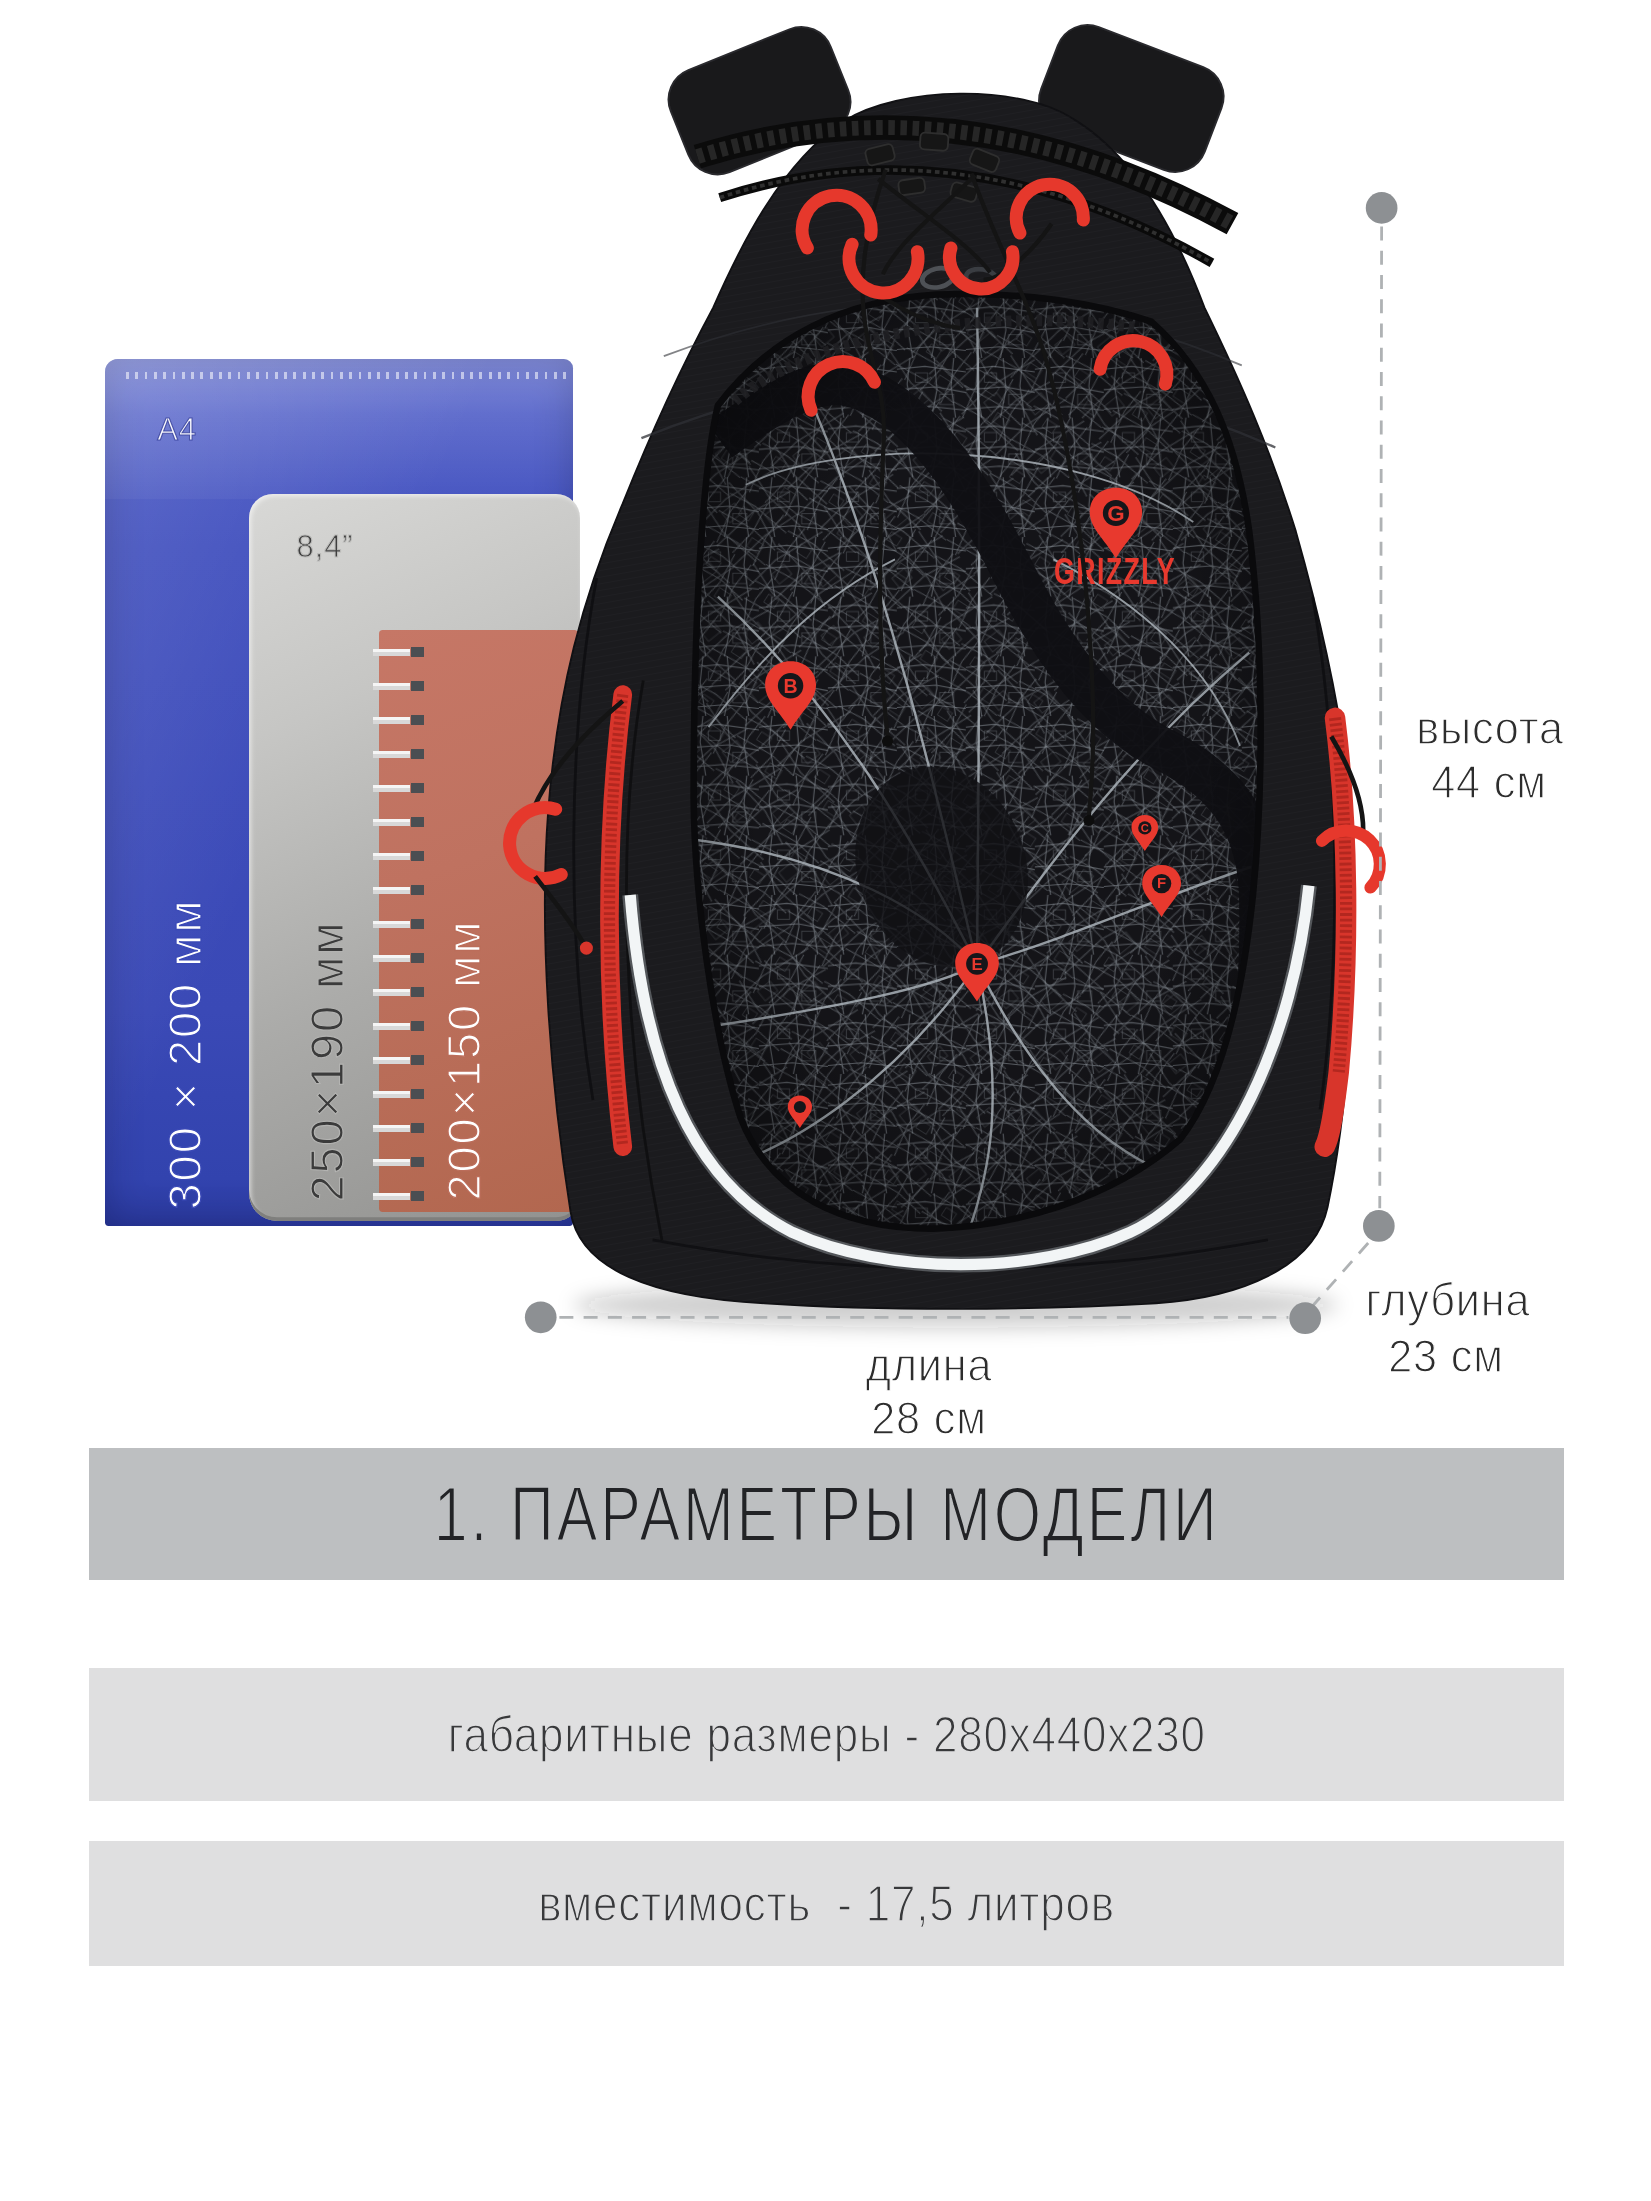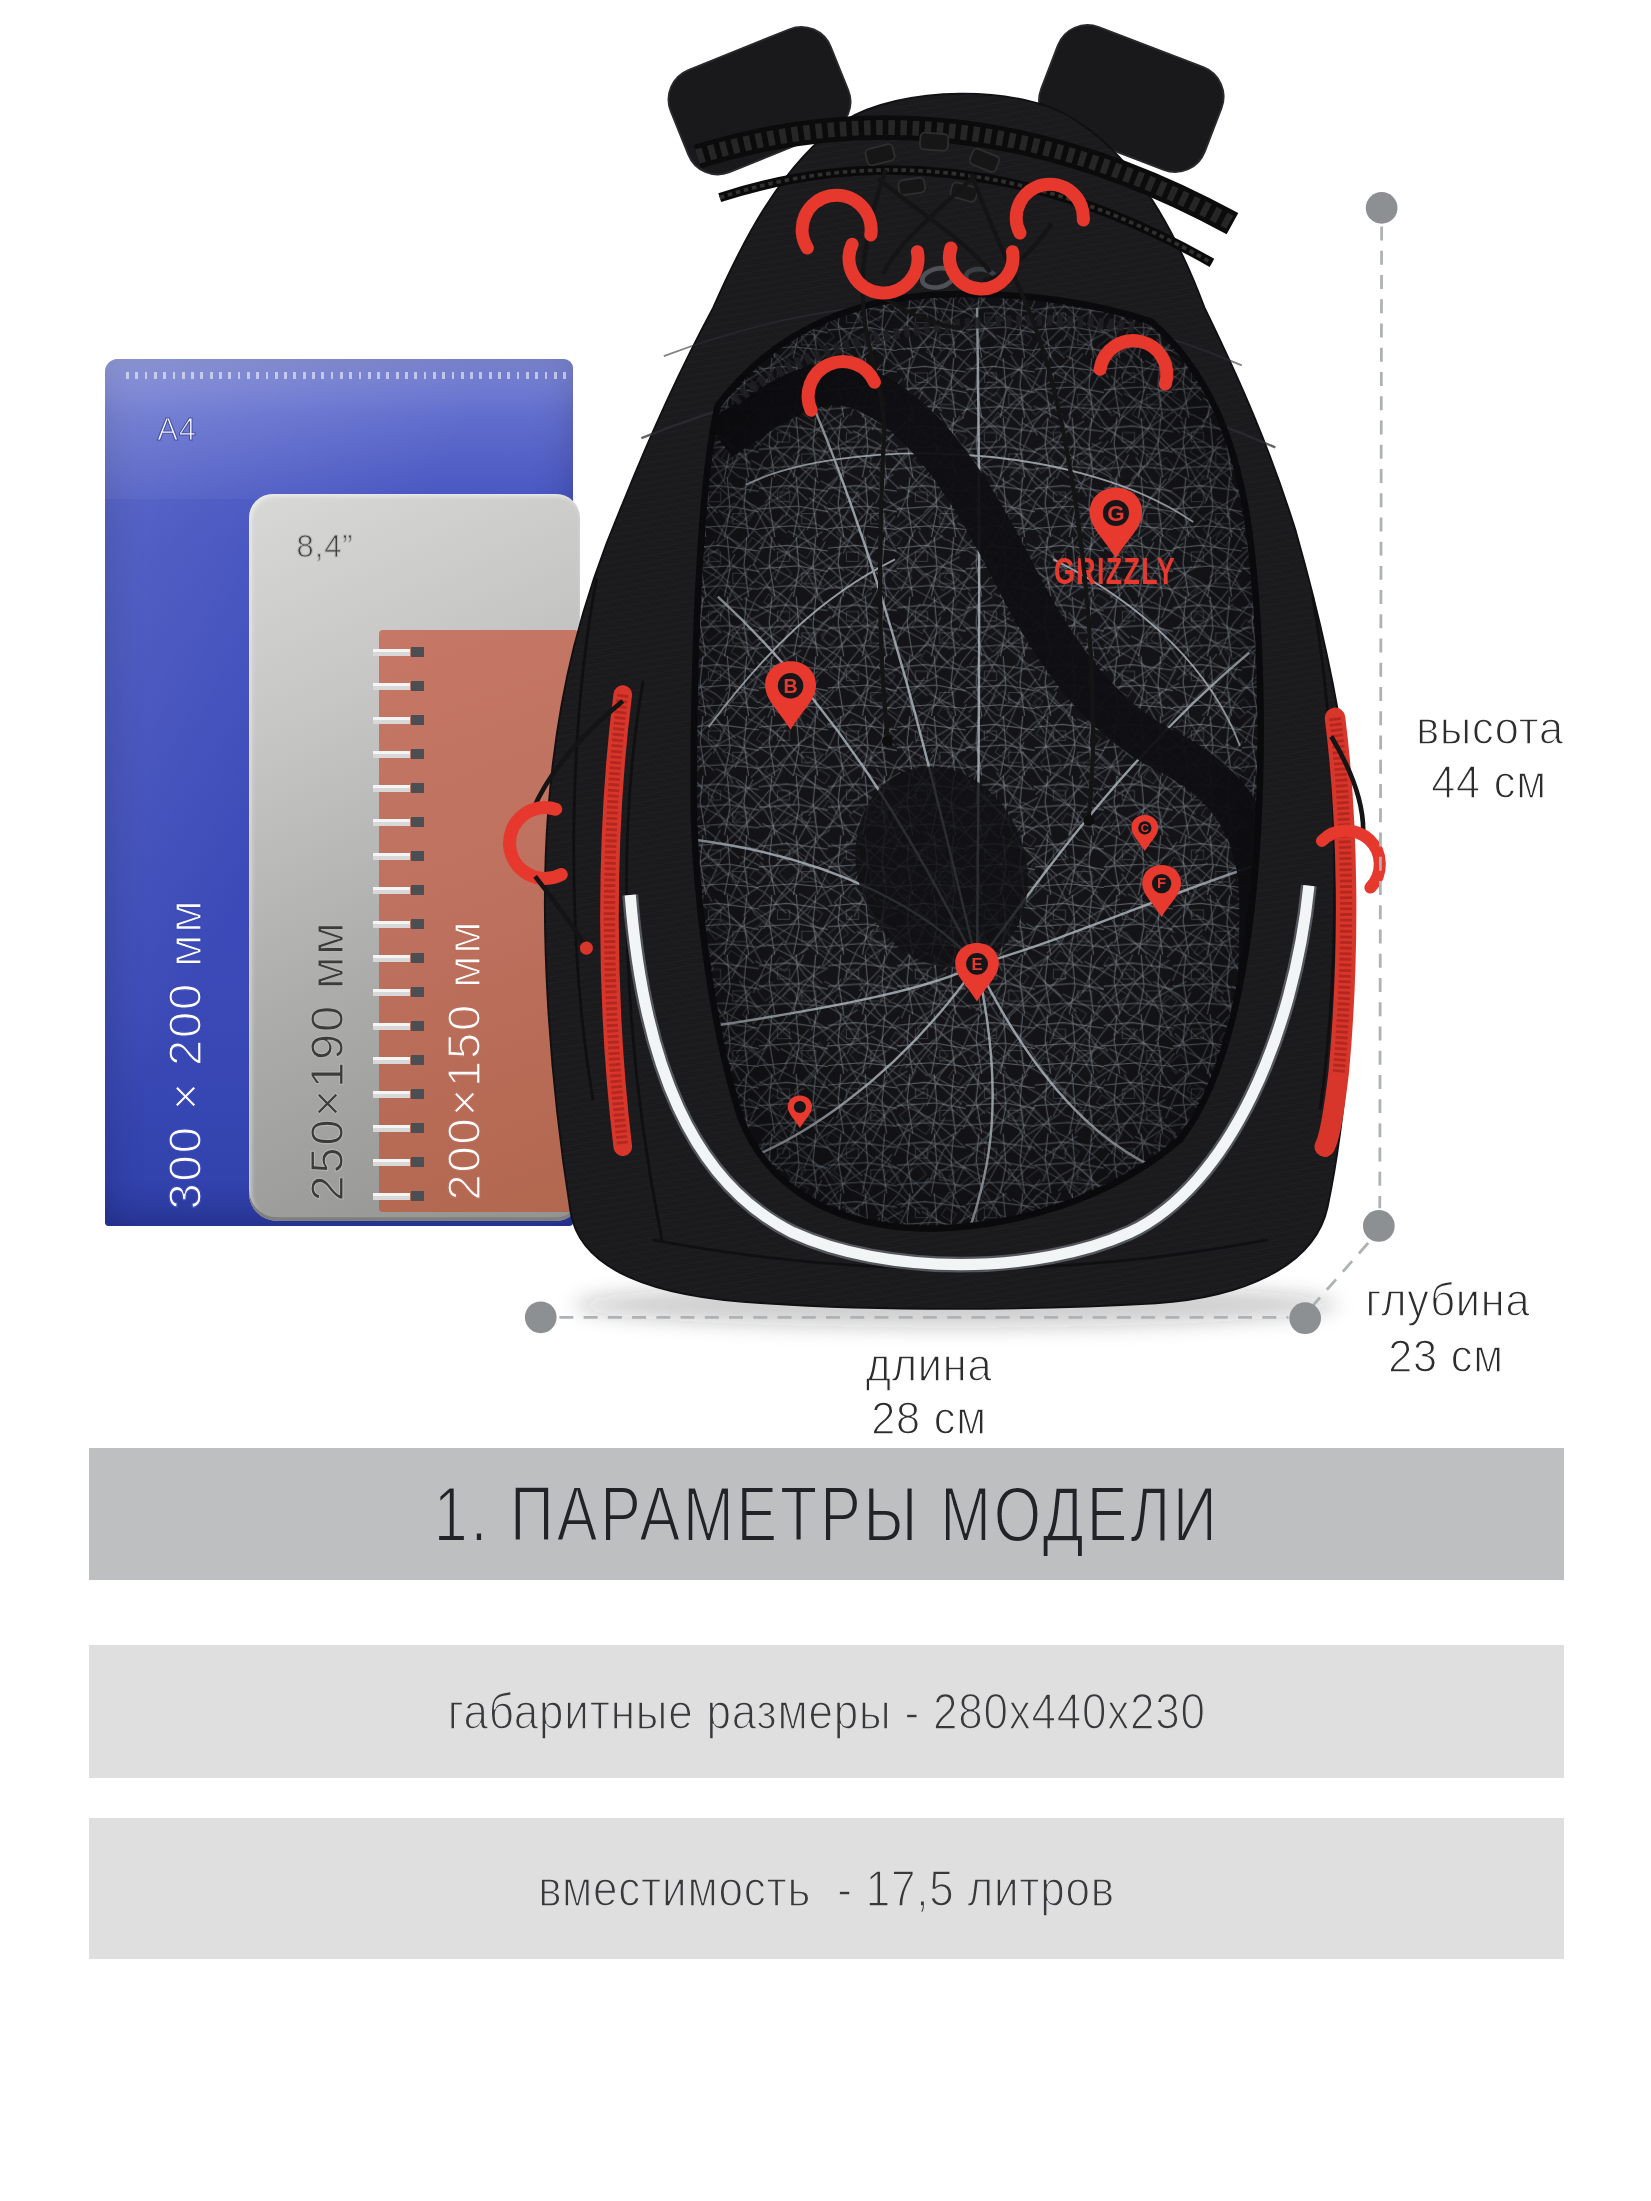--- a/index.html
+++ b/index.html
@@ -38,23 +38,23 @@
 
   
   .dim{white-space:nowrap;color:#2d2d2d;font-size:47px;letter-spacing:0.9px;
     transform:translate(-50%,-50%) scaleX(.92);-webkit-text-stroke:1.3px #ffffff;}
 
   
   .banner{left:89px;width:1475px;display:flex;align-items:center;justify-content:center;}
   #banner-title{top:1448px;height:132px;background:#bdbfc1;}
   #banner-title .t{font-size:78px;color:#222326;letter-spacing:3.7px;transform:scaleX(.78);
     -webkit-text-stroke:1.9px #bdbfc1;white-space:nowrap;}
-  .banner.row{background:#dfdfe0;}
+  .banner.row{background:#dfdfe0;margin-top:23px;}
   #banner-row-0{top:1645px;height:133px;}
-  #banner-row-1{top:1818px;height:141px;justify-content:center;}
+  #banner-row-1{top:1818px;height:125px;justify-content:center;}
   #banner-row-2{top:1998px;height:137px;}
   .banner.row .t{font-size:50px;color:#38393b;letter-spacing:0.9px;transform:scaleX(.88);
     -webkit-text-stroke:1.5px #dfdfe0;white-space:pre;}
 
   svg{position:absolute;left:0;top:0;}
   .pinletter{font-family:"Liberation Sans", sans-serif;font-weight:bold;fill:#e8392e;}
 </style>
 </head>
 <body>
 

